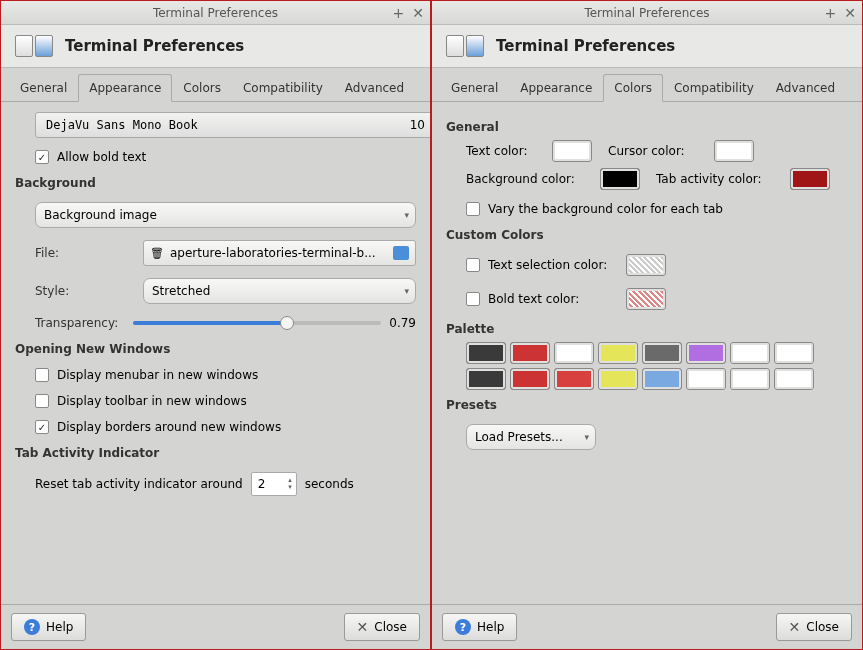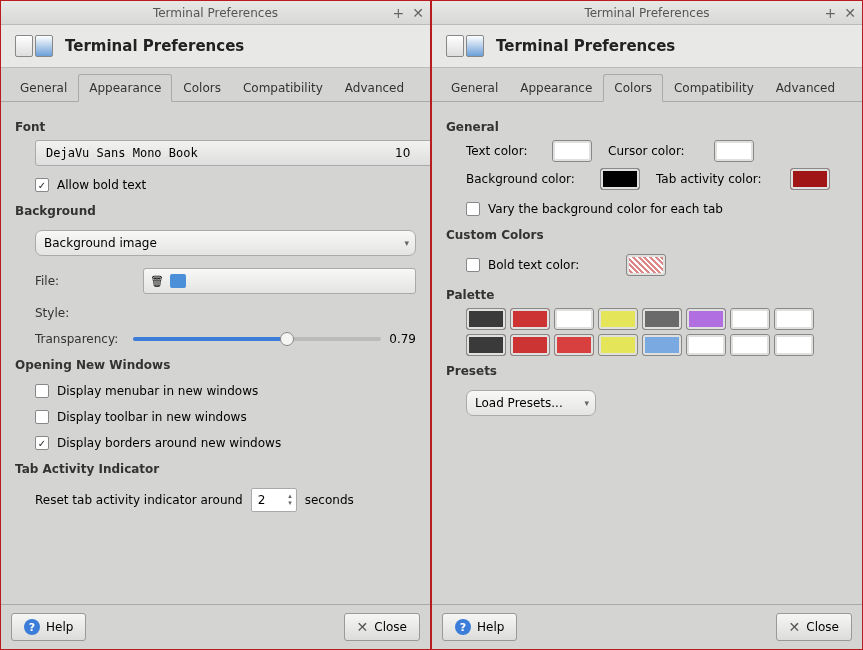--- a/index.html
+++ b/index.html
@@ -16,21 +16,21 @@
 .header-icons .monitor { width: 18px; height: 22px; border: 1px solid #888; background: linear-gradient(#fff,#ddd); border-radius: 2px; }
 .header-icons .monitor.blue { background: linear-gradient(#fff,#6a9fd8); }
 .header h1 { font-size: 15px; font-weight: bold; color: #222; }
 .tabs { display: flex; padding: 0 8px; border-bottom: 1px solid #aaa; margin-top: 6px; }
 .tab { padding: 6px 10px; color: #333; cursor: pointer; border: 1px solid transparent; border-bottom: none; }
 .tab.active { background: #d4d4d2; border: 1px solid #aaa; border-bottom: 1px solid #d4d4d2; margin-bottom: -1px; border-radius: 3px 3px 0 0; }
 .content { flex: 1; padding: 10px 14px; overflow: auto; }
 .section-title { font-weight: bold; color: #333; margin: 8px 0 6px 0; }
 .font-btn { width: 100%; height: 26px; background: linear-gradient(#f2f2f0,#dedede); border: 1px solid #aaa; border-radius: 3px; display: flex; align-items: center; padding: 0 10px; cursor: pointer; }
 .font-btn .name { flex: 1; text-align: left; font-family: monospace; }
-.font-btn .size { width: 30px; }
+.font-btn .size { width: 30px; text-align: right; }
 .row { display: flex; align-items: center; gap: 8px; margin: 12px 0; }
 .checkbox { width: 14px; height: 14px; border: 1px solid #888; background: #fff; border-radius: 2px; display: inline-flex; align-items: center; justify-content: center; font-size: 10px; color: #222; cursor: pointer; }
 .checkbox.checked::after { content: "✓"; }
 .combo { flex: 1; height: 26px; background: linear-gradient(#f8f8f6,#e4e4e2); border: 1px solid #aaa; border-radius: 7px; display: flex; align-items: center; padding: 0 8px; cursor: pointer; position: relative; }
 .combo::after { content: "▾"; position: absolute; right: 6px; color: #666; font-size: 9px; }
 .file-chooser { flex: 1; height: 26px; background: linear-gradient(#f8f8f6,#e4e4e2); border: 1px solid #aaa; border-radius: 3px; display: flex; align-items: center; padding: 0 6px; gap: 6px; cursor: pointer; }
 .file-chooser .fname { flex: 1; overflow: hidden; white-space: nowrap; text-overflow: ellipsis; }
 .folder-icon { width: 16px; height: 14px; background: #4a8fd8; border-radius: 2px; }
 .trash-icon { font-size: 11px; }
 .label { width: 100px; color: #333; }
@@ -70,45 +70,48 @@
     <h1>Terminal Preferences</h1>
   </div>
   <div class="tabs">
     <div class="tab">General</div>
     <div class="tab active">Appearance</div>
     <div class="tab">Colors</div>
     <div class="tab">Compatibility</div>
     <div class="tab">Advanced</div>
   </div>
   <div class="content">
-    <div class="section-title">Font</div>
     <div class="font-btn indent">
       <span class="name">DejaVu Sans Mono Book</span>
       <span class="size">10</span>
     </div>
     <div class="row indent">
       <span class="checkbox checked"></span>
       <span>Allow bold text</span>
     </div>
 
     <div class="section-title">Background</div>
     <div class="row indent">
       <div class="combo">
           <span>Background image</span>
         </div>
     </div>
     <div class="row indent">
       <span class="label">File:</span>
       <div class="file-chooser">
         <span class="trash-icon">🗑</span>
+        <span class="fname">aperture-laboratories-terminal-b...</span>
         <span class="folder-icon"></span>
       </div>
     </div>
     <div class="row indent">
       <span class="label">Style:</span>
+      <div class="combo">
+          <span>Stretched</span>
+        </div>
     </div>
     <div class="row indent">
       <span class="label" style="width:90px">Transparency:</span>
       <div class="slider">
         <div class="fill"></div>
           <div class="thumb"></div>
       </div>
       <span>0.79</span>
     </div>
 
@@ -184,20 +187,25 @@
       <div class="swatch" style="background:#a01515"></div>
     </div>
     <div class="row indent">
       <span class="checkbox"></span>
       <span>Vary the background color for each tab</span>
     </div>
 
     <div class="section-title">Custom Colors</div>
     <div class="row indent">
       <span class="checkbox"></span>
+      <span style="width:130px">Text selection color:</span>
+      <div class="swatch hatched-grey"></div>
+    </div>
+    <div class="row indent">
+      <span class="checkbox"></span>
       <span style="width:130px">Bold text color:</span>
       <div class="swatch hatched"></div>
     </div>
 
     <div class="section-title">Palette</div>
     <div class="palette" id="palette-grid">
         <div class="swatch" style="background: rgb(58, 58, 58);"></div>
         <div class="swatch" style="background: rgb(204, 51, 51);"></div>
         <div class="swatch" style="background: rgb(255, 255, 255);"></div>
         <div class="swatch" style="background: rgb(229, 229, 90);"></div>

